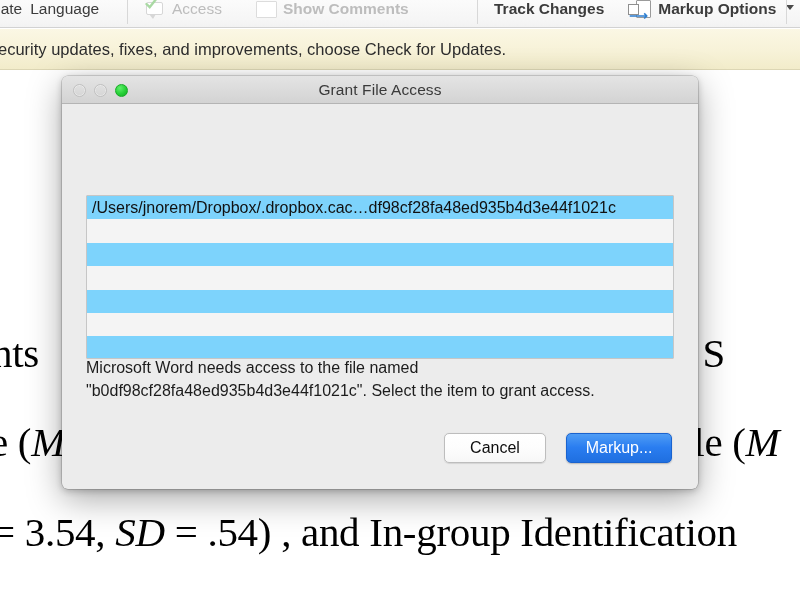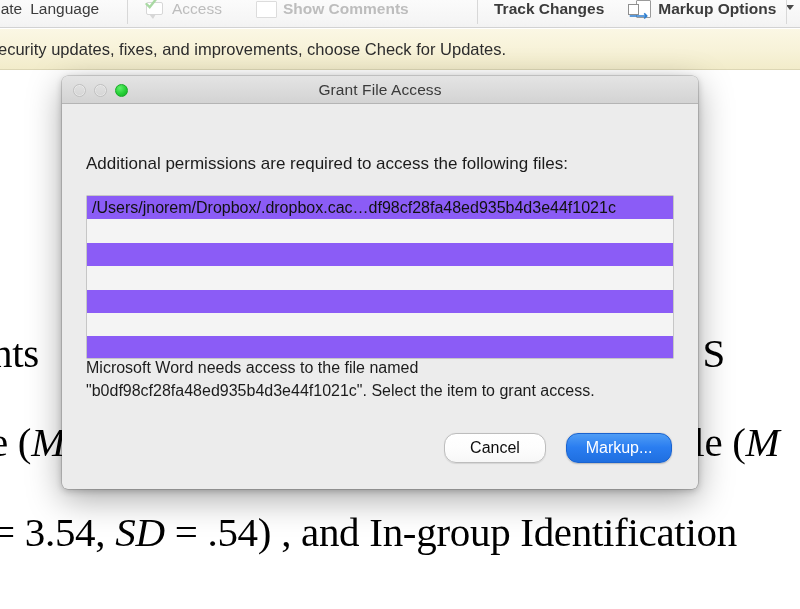--- a/index.html
+++ b/index.html
@@ -238,41 +238,41 @@
   }
   .list-row {
     height: 23.4px;
     display: flex; align-items: center;
     padding: 0 5px;
     font-size: 16px;
     color: #111;
     white-space: nowrap;
     overflow: hidden;
   }
-  .list-row.odd  { background: #8b5cf6; }
+  .list-row.odd  { background: #7dd3fc; }
   .list-row.even { background: #f4f4f4; }
 
   #explain-text {
     position: absolute;
     left: 24px; top: 252px;
     width: 580px;
     font-size: 16px;
     color: #1c1c1c;
     line-height: 23px;
   }
 
   #dialog-buttons {
     position: absolute;
     right: 26px; bottom: 26px;
     display: flex; align-items: center; gap: 20px;
   }
   .btn {
     font-family: "Liberation Sans", sans-serif;
     font-size: 16px;
-    border-radius: 12px;
+    border-radius: 5px;
     height: 30px;
     cursor: default;
     display: flex; align-items: center; justify-content: center;
   }
   #btn-cancel {
     width: 102px;
     background: linear-gradient(180deg, #ffffff 0%, #fdfdfd 50%, #f7f7f7 100%);
     border: 0.5px solid #bdbdbd;
     color: #0d0d0d;
     box-shadow: 0 0.5px 1px rgba(0,0,0,0.10);
@@ -371,21 +371,20 @@
       <div id="traffic">
         <span class="light disabled"></span>
         <span class="light disabled"></span>
         <span class="light green"></span>
       </div>
       <div id="dialog-title">Grant File Access</div>
     </div>
 
     <div id="dialog-body">
 
-      <div id="prompt-text">Additional permissions are required to access the following files:</div>
 
       <div id="file-list">
         <div class="list-row odd">/Users/jnorem/Dropbox/.dropbox.cac…df98cf28fa48ed935b4d3e44f1021c</div>
         <div class="list-row even"></div>
         <div class="list-row odd"></div>
         <div class="list-row even"></div>
         <div class="list-row odd"></div>
         <div class="list-row even"></div>
         <div class="list-row odd"></div>
       </div>

